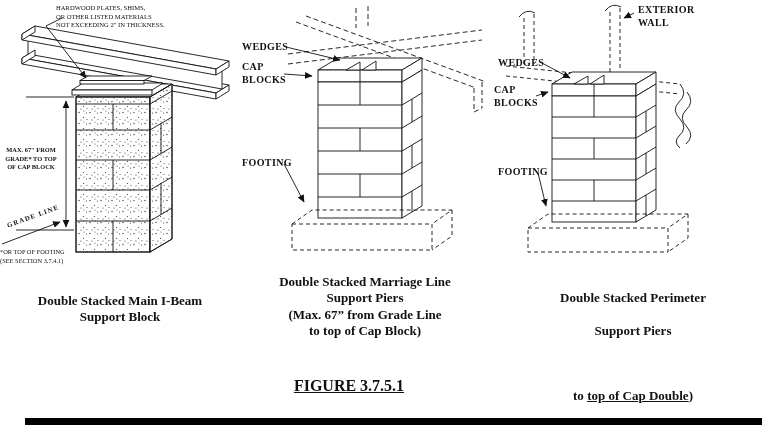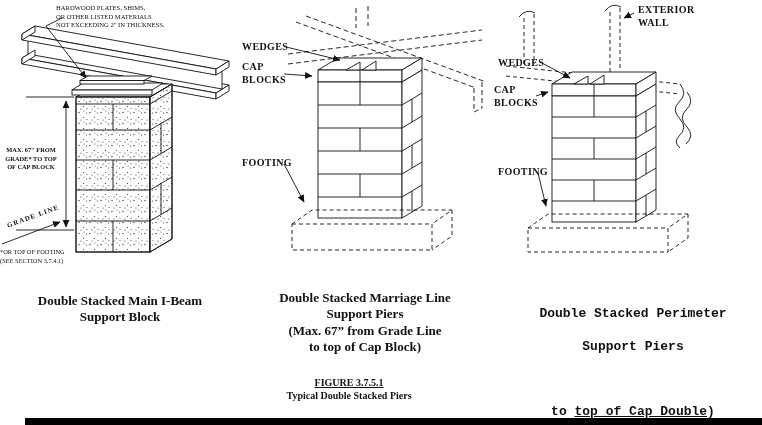--- a/index.html
+++ b/index.html
@@ -11,27 +11,27 @@
   #panel-perimeter{left:490px;width:272px;}
   .panel svg{position:absolute;left:0;top:0;}
   .dlabel{position:absolute;font-weight:bold;font-size:10px;line-height:1.25;
           letter-spacing:.4px;white-space:pre-line;}
   .mini{position:absolute;font-size:6.4px;line-height:1.35;white-space:pre-line;}
   .mini.b{font-weight:bold;}
   .callout{position:absolute;left:56px;top:4px;width:172px;font-size:6.6px;
            line-height:1.3;white-space:pre-line;}
   .gradetxt{position:absolute;left:6px;top:222px;font-weight:bold;font-size:6.8px;
             letter-spacing:1.2px;transform:rotate(-20deg);transform-origin:0 0;white-space:nowrap;}
-  .caption{position:absolute;top:290px;text-align:center;font-weight:bold;
+  .caption{position:absolute;top:274px;text-align:center;font-weight:bold;
            font-size:13px;line-height:1.25;white-space:pre-line;}
   #cap-ibeam{left:0;width:240px;top:293px;}
   #cap-marriage{left:245px;width:240px;}
-  #cap-perimeter{left:512px;width:242px;font-family:Liberation Mono, monospace;}
+  #cap-perimeter{left:512px;width:242px;}
   .figblock{position:absolute;left:0;top:376px;width:698px;text-align:center;
-            font-weight:bold;font-size:10px;line-height:1.3;}
+            font-weight:bold;font-size:16px;line-height:1.3;}
   .figblock .num{text-decoration:underline;}
   .u{text-decoration:underline;}
   .edgebar{position:absolute;left:25px;top:418px;width:737px;height:7px;background:#000;}
 </style>
 </head>
 <body>
 
 <div class="page">
 
   <div class="panel" id="panel-ibeam">
@@ -276,17 +276,16 @@
 to top of Cap Block)</div>
   <div class="caption" id="cap-perimeter">
     <span>Double Stacked Perimeter</span><br>
     <span>Support Piers</span><br>
     <br>
     <span>to </span><span class="u">top of Cap Double</span><span>)</span>
   </div>
 
   <div class="figblock">
     <span class="num">FIGURE 3.7.5.1</span><br>
-    <span>Typical Double Stacked Piers</span>
   </div>
 
   <div class="edgebar"></div>
 </div>
 
 </body></html>

